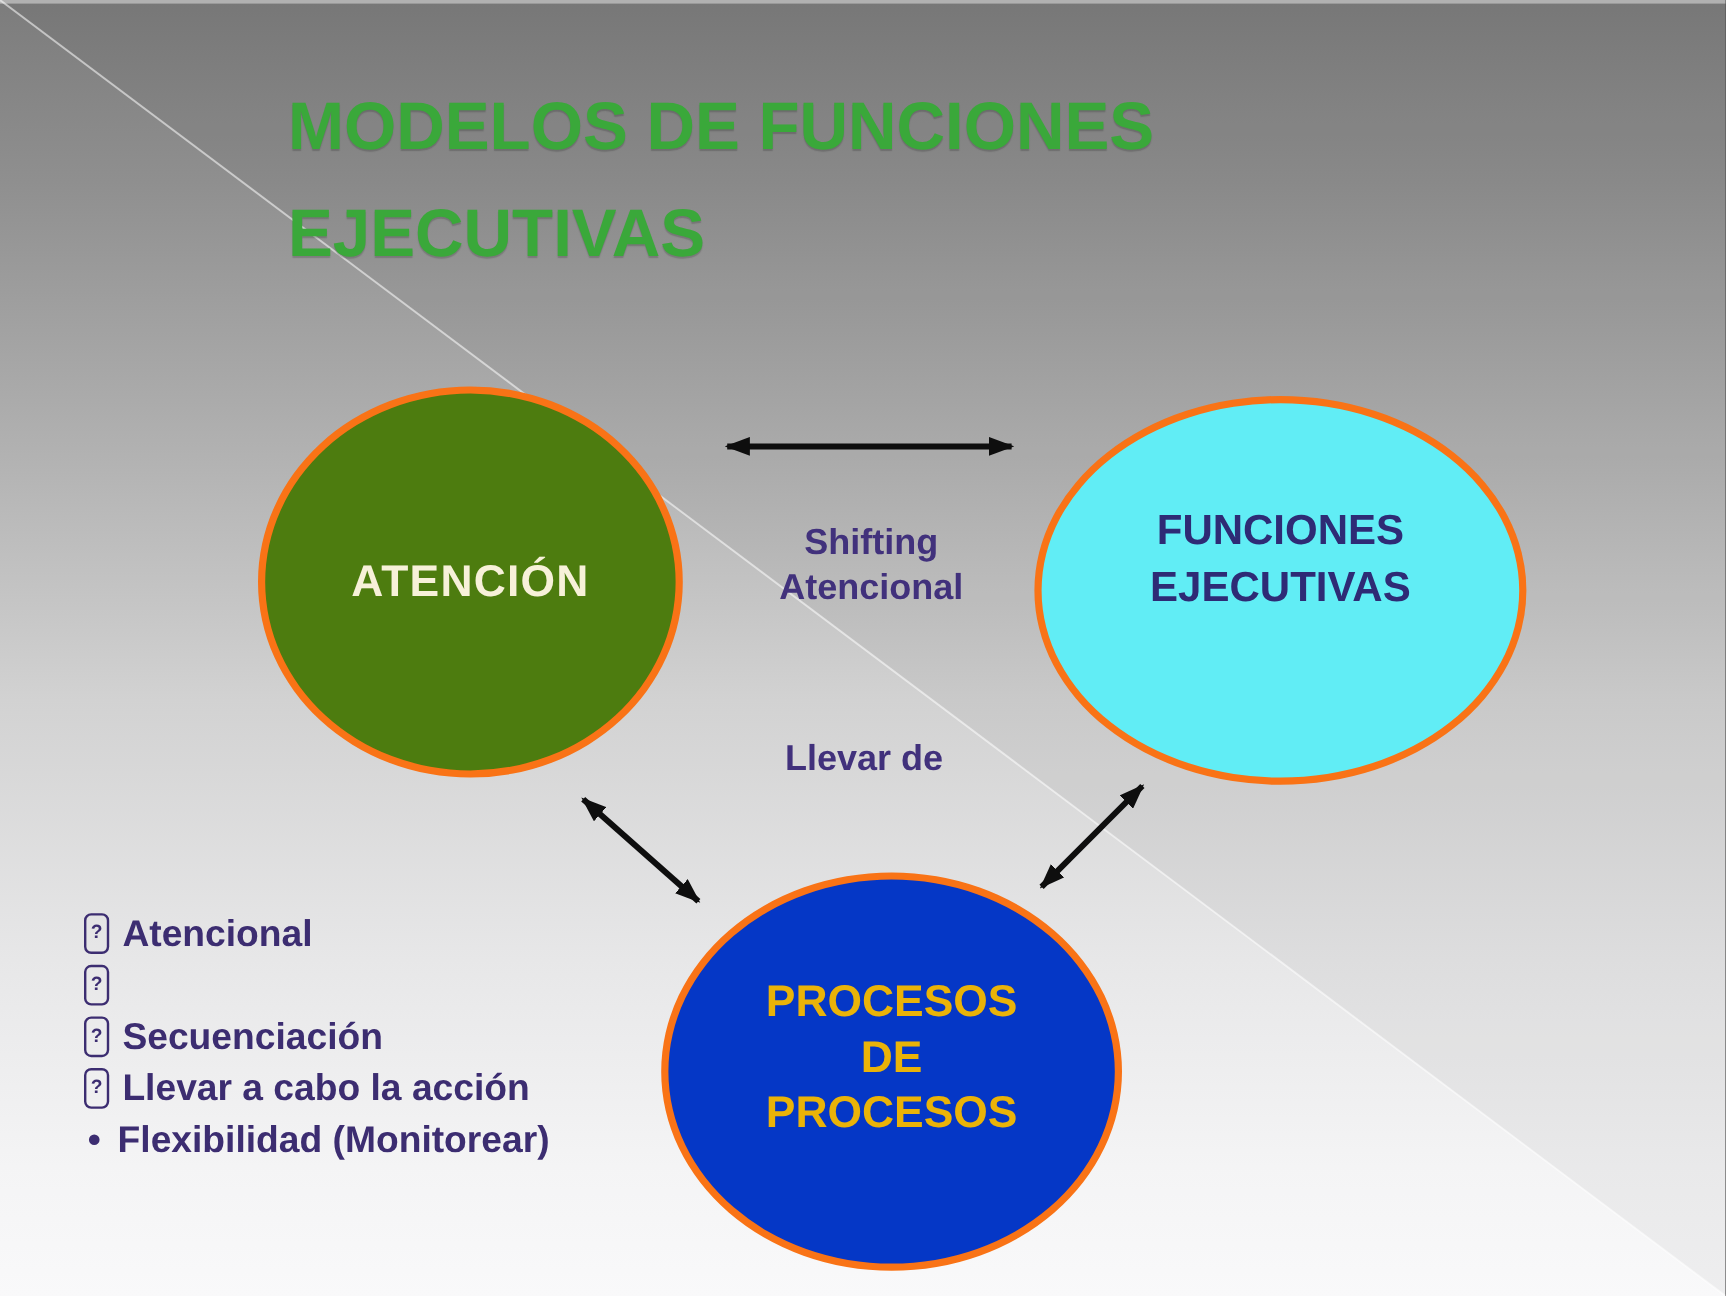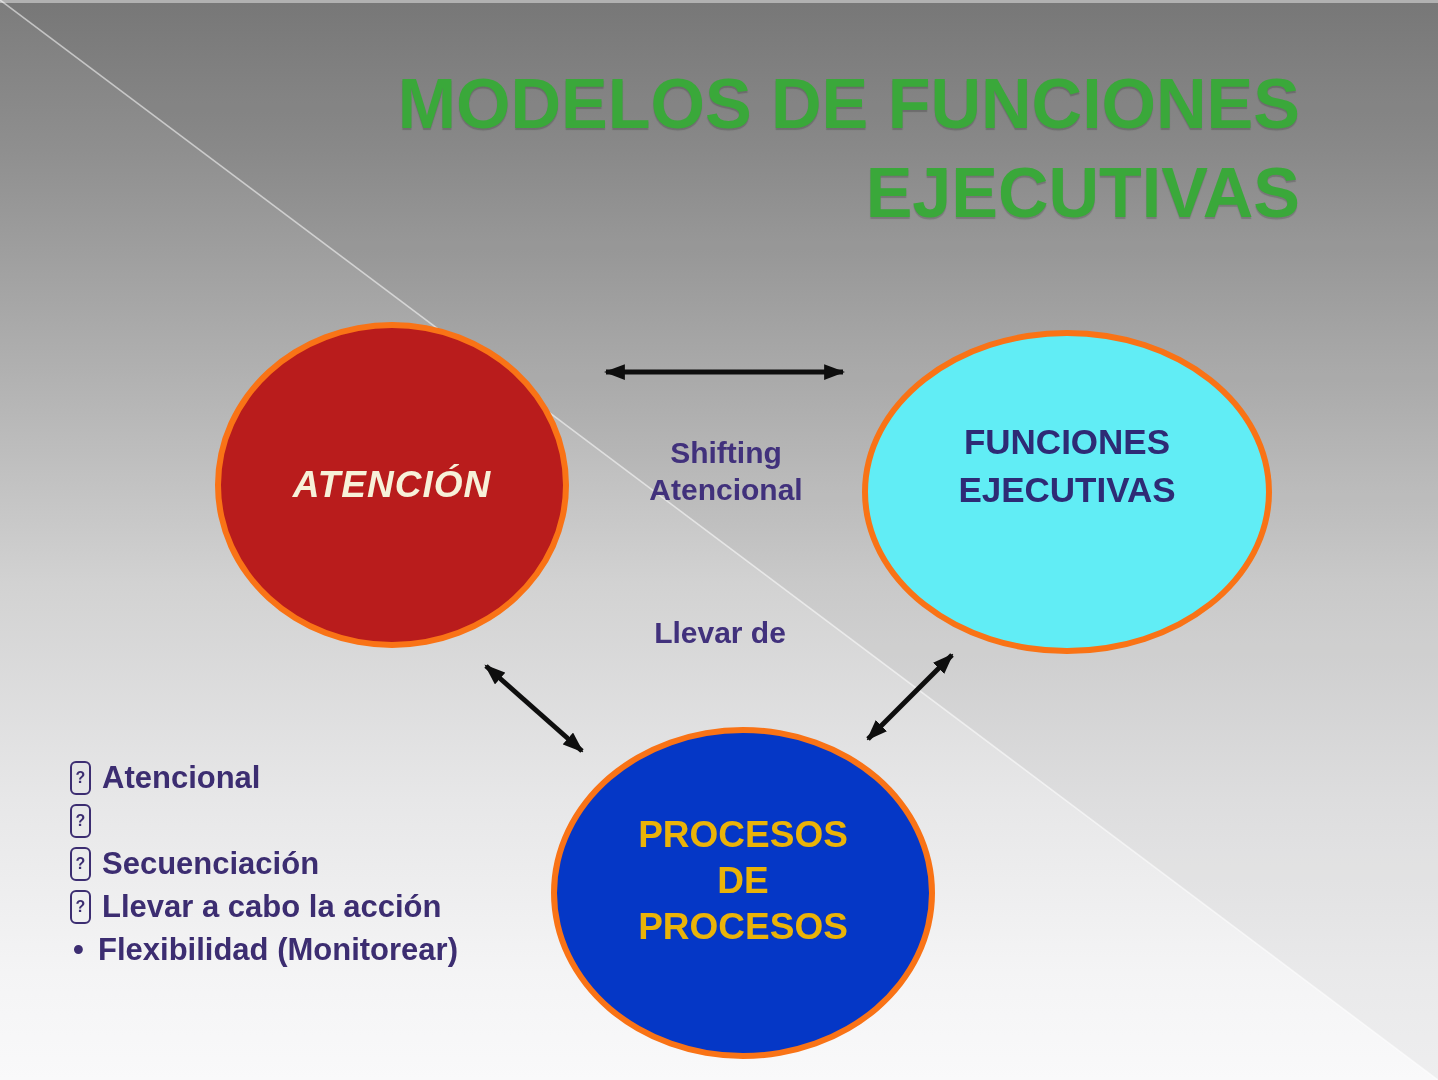--- a/index.html
+++ b/index.html
@@ -19,22 +19,22 @@
   .top-strip{
     position:absolute;top:0;left:0;width:100%;height:3px;
     background:#b9b9b9;
   }
   svg.decor, svg.arrows{
     position:absolute;inset:0;width:1438px;height:1080px;
     pointer-events:none;
   }
   .title{
     position:absolute;left:240px;top:60px;width:1060px;
-    text-align:right;
-    font-weight:bold;font-size:70px;line-height:89px;
+    text-align:left;
+    font-weight:bold;font-size:56px;line-height:89px;
     letter-spacing:0px;
     text-shadow:0 2px 1px rgba(0,0,0,0.18);
   }
   .node{
     position:absolute;border-radius:50%;
     border:6px solid #f97316;
     display:flex;flex-direction:column;
     align-items:center;justify-content:center;
     text-align:center;font-weight:bold;
   }
@@ -104,21 +104,21 @@
   <svg class="decor">
     <polygon points="0,0 1438,0 1438,1080" fill="rgba(30,30,30,0.05)"></polygon>
     <line x1="0" y1="0" x2="1438" y2="1080" stroke="rgba(255,255,255,0.55)" stroke-width="1.6"></line>
   </svg>
 
   <div class="title" style="color: rgb(58, 168, 58);">
     <div>MODELOS DE FUNCIONES</div>
     <div>EJECUTIVAS</div>
   </div>
 
-  <div id="node-atencion" class="node" style="background: #b91c1c; font-style: italic;">
+  <div id="node-atencion" class="node" style="background: #4d7c0f;">
     <div class="node-label">ATENCIÓN</div>
   </div>
 
   <div id="node-funciones" class="node" style="background: rgb(97, 237, 245);">
     <div class="node-label">
       <div>FUNCIONES</div>
       <div>EJECUTIVAS</div>
     </div>
   </div>
 

